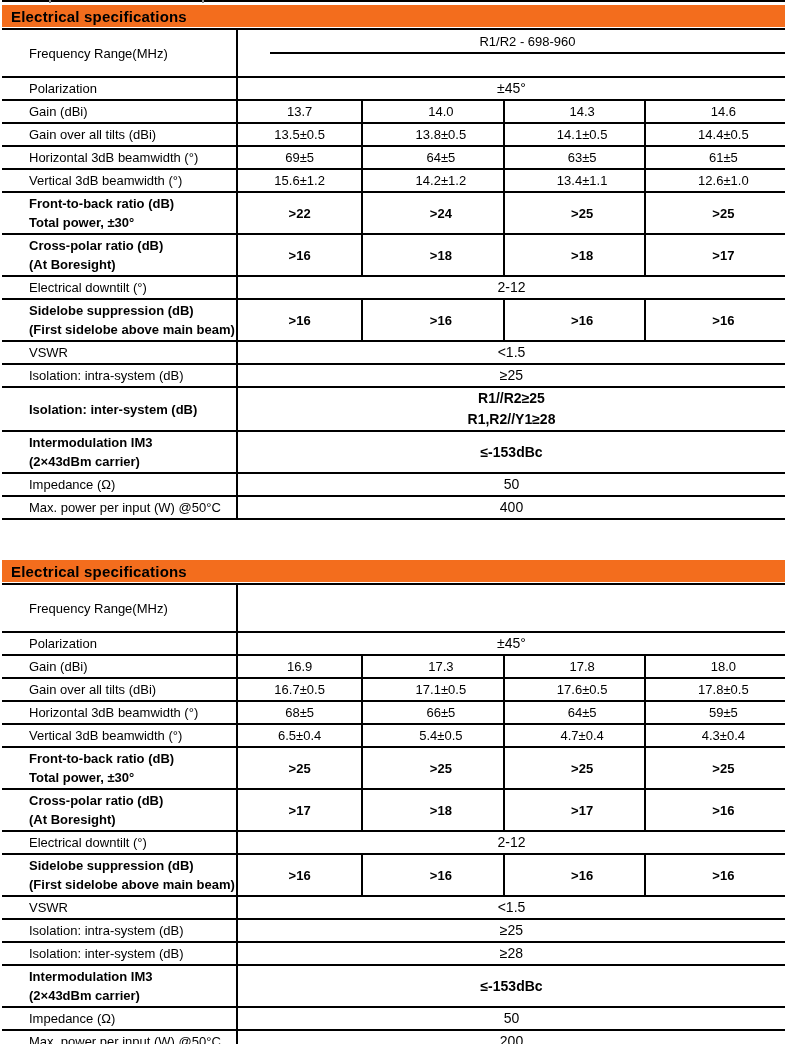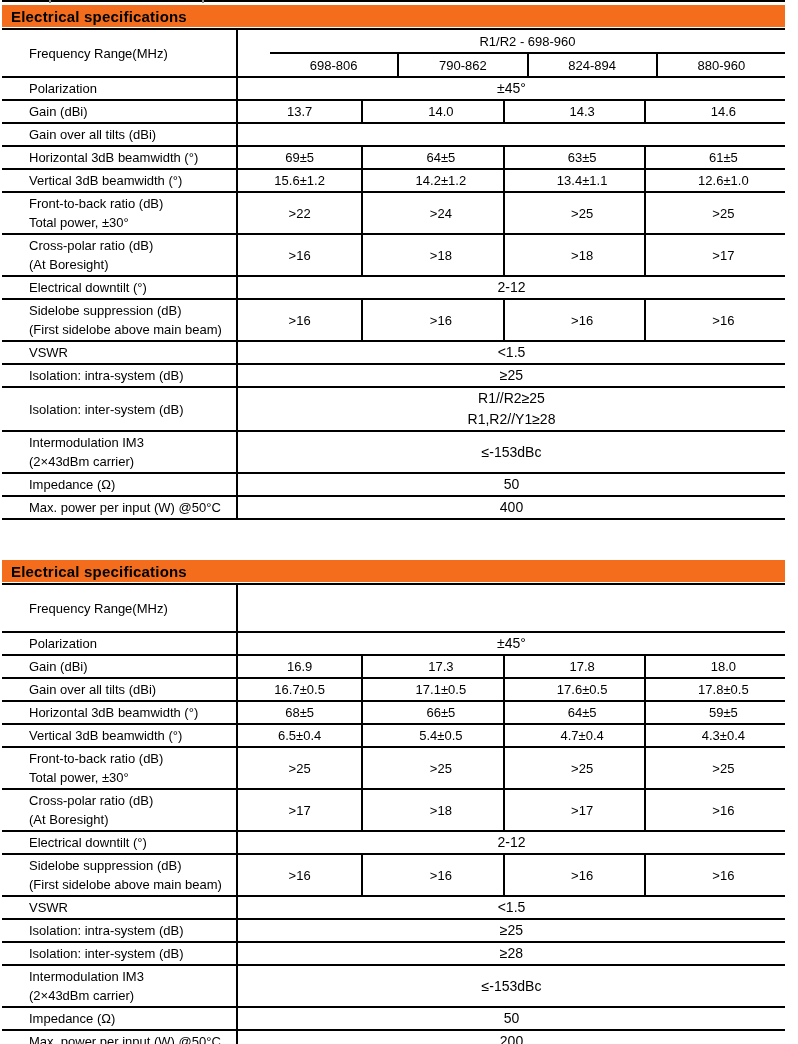--- a/index.html
+++ b/index.html
@@ -59,21 +59,21 @@
     margin-top: 1px;
     border-top: 2px solid #000;
     border-bottom: 2px solid #000;
   }
   .row {
     display: flex;
     border-bottom: 2px solid #000;
     min-height: 21px;
   }
   .row:last-child { border-bottom: none; }
-  .row.tall { min-height: 40px; }
+  .row.tall { min-height: 40px; font-weight: bold; }
 
   .label-cell {
     width: 216px;
     flex: 0 0 216px;
     box-sizing: border-box;
     border-right: 2px solid #000;
     padding: 1px 2px 1px 7px;
     display: flex;
     flex-direction: column;
     justify-content: center;
@@ -146,26 +146,20 @@
       <div class="orange-bar">
         <div class="bar-text">Electrical specifications</div>
       </div>
       <div class="tbl">
         <div class="row freq-row">
           <div class="label-cell">
             <div class="lab-line">Frequency Range(MHz)</div>
           </div>
           <div class="freq-right">
             <div class="band-cell">R1/R2 - 698-960</div>
-            <div class="subbands">
-              <div class="vcell">698-806</div>
-              <div class="vcell">790-862</div>
-              <div class="vcell">824-894</div>
-              <div class="vcell">880-960</div>
-            </div>
           </div>
         </div>
         <div class="row">
           <div class="label-cell">
             <div class="lab-line">Polarization</div>
           </div>
           <div class="span-cell">±45°</div>
         </div>
         <div class="row">
           <div class="label-cell">
@@ -174,20 +168,26 @@
           <div class="data-area">
             <div class="vcell">13.7</div>
             <div class="vcell">14.0</div>
             <div class="vcell">14.3</div>
             <div class="vcell">14.6</div>
           </div>
         </div>
         <div class="row">
           <div class="label-cell">
             <div class="lab-line">Gain over all tilts (dBi)</div>
+          </div>
+          <div class="data-area">
+            <div class="vcell">13.5±0.5</div>
+            <div class="vcell">13.8±0.5</div>
+            <div class="vcell">14.1±0.5</div>
+            <div class="vcell">14.4±0.5</div>
           </div>
         </div>
         <div class="row">
           <div class="label-cell">
             <div class="lab-line">Horizontal 3dB beamwidth (°)</div>
           </div>
           <div class="data-area">
             <div class="vcell">69±5</div>
             <div class="vcell">64±5</div>
             <div class="vcell">63±5</div>

